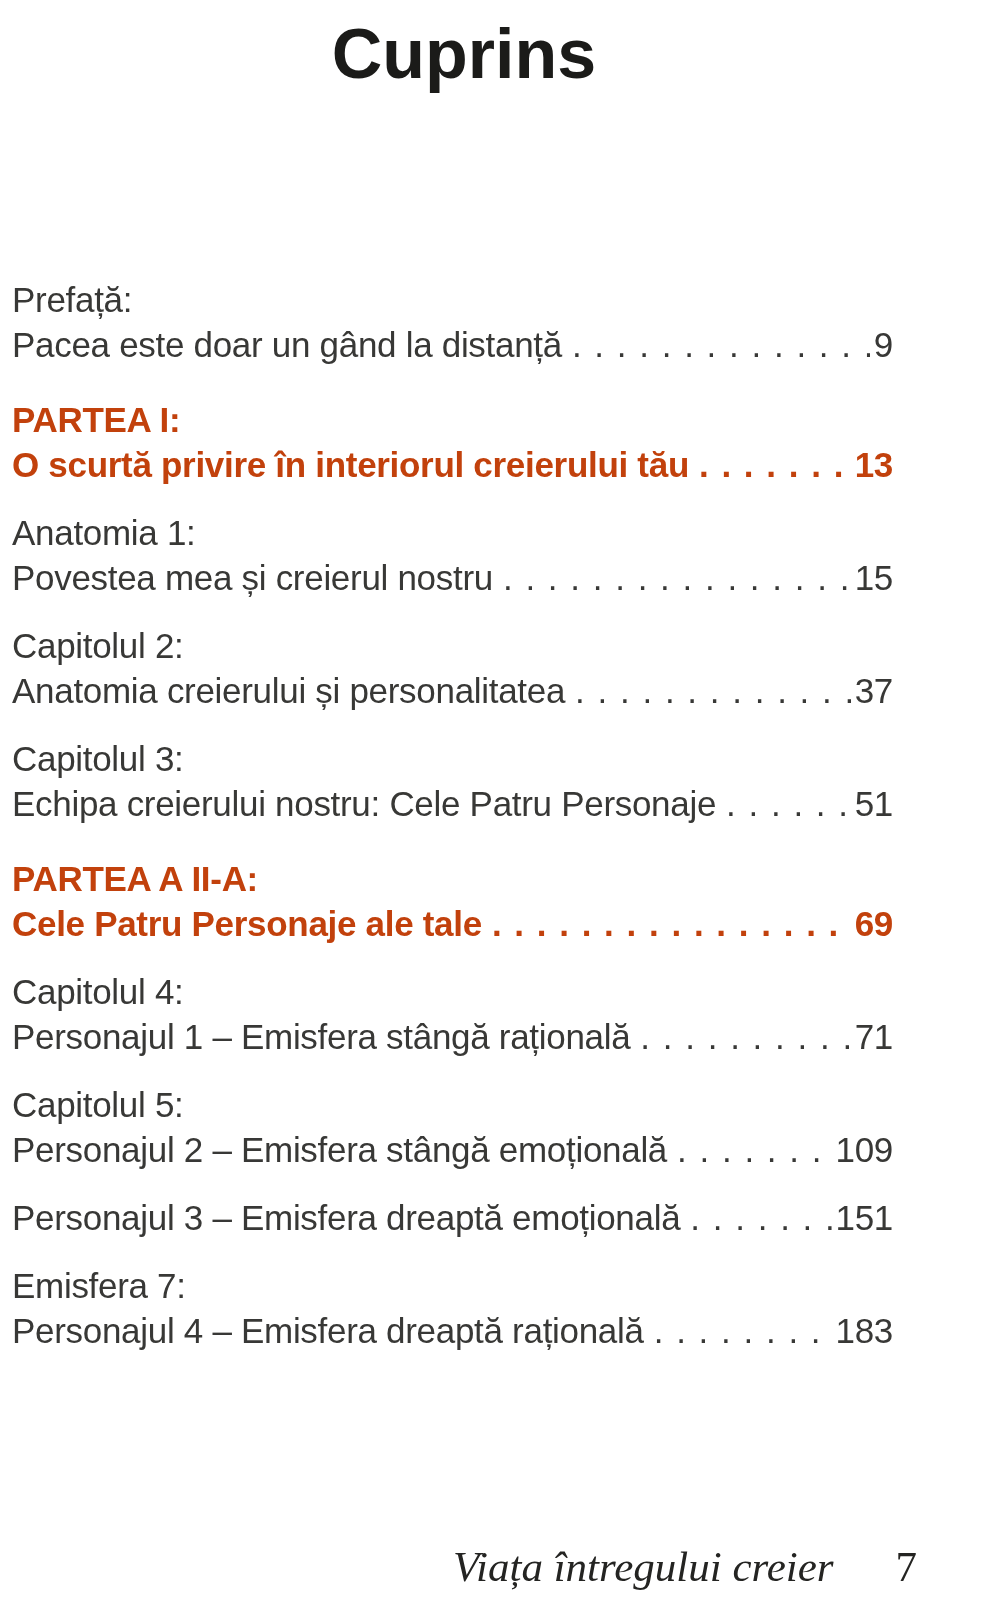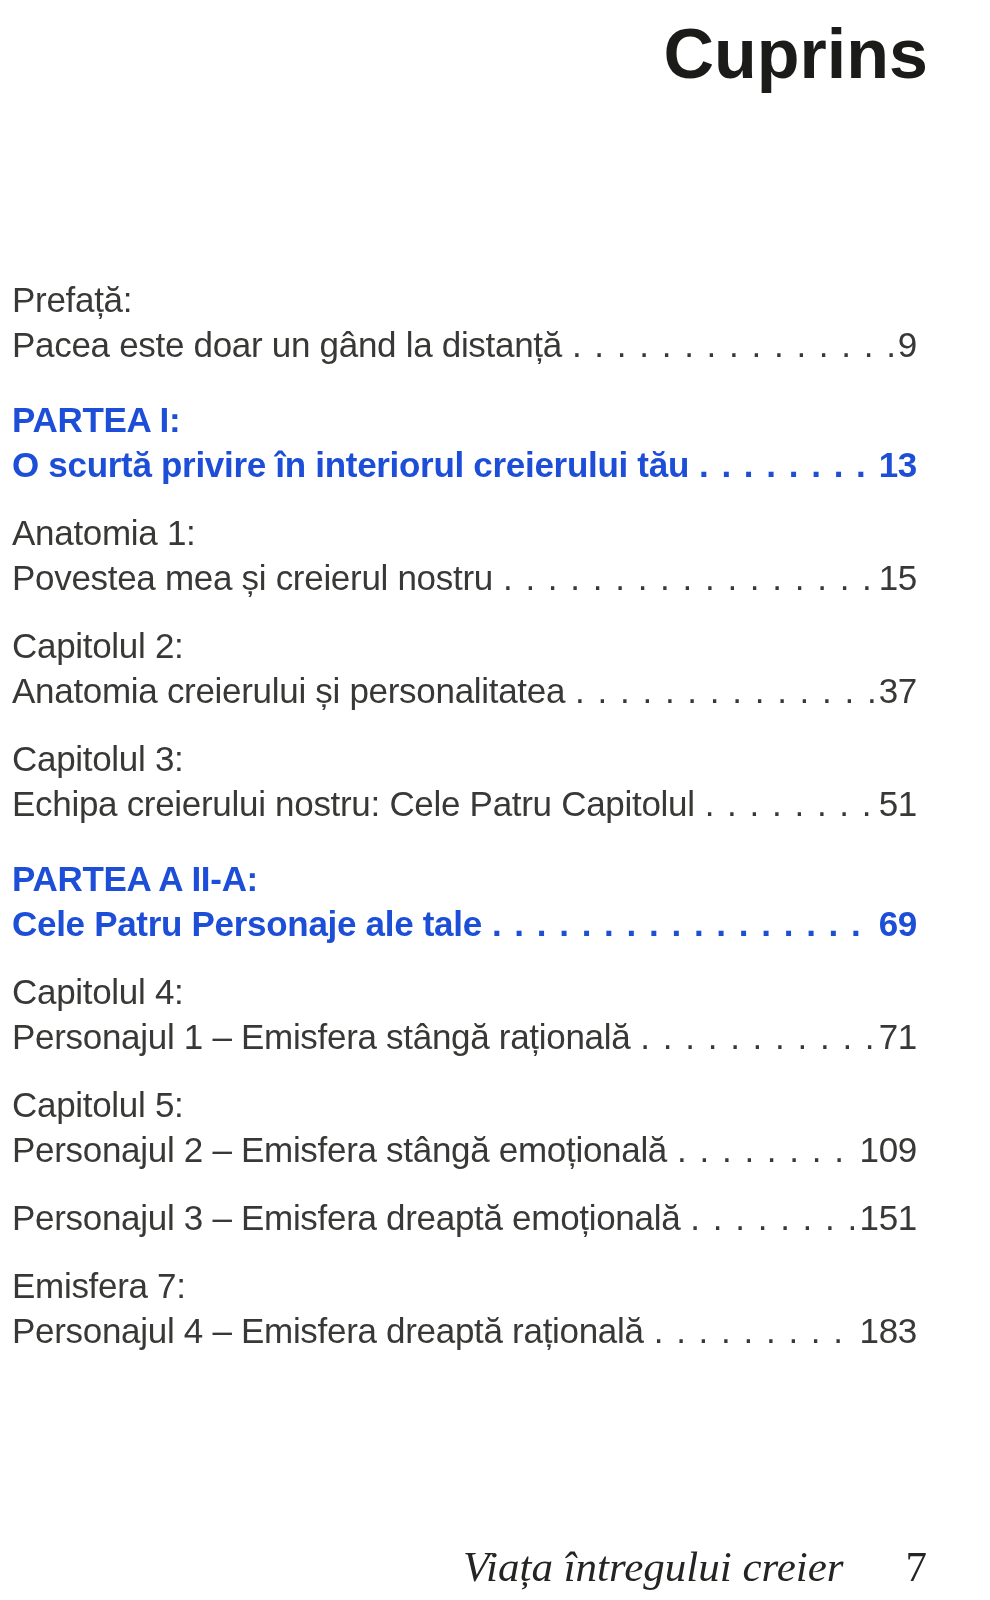--- a/index.html
+++ b/index.html
@@ -14,35 +14,35 @@
     overflow: hidden;
     box-sizing: border-box;
   }
   .title {
     margin: 0;
     padding-top: 14px;
     padding-right: 62px;
     font-size: 70px;
     line-height: 80px;
     font-weight: 700;
-    text-align: right;
+    text-align: center;
     color: #1b1b19;
   }
   .toc {
-    margin: 183px 73px 0 12px;
+    margin: 183px 97px 0 12px;
   }
   .entry {
     font-size: 35px;
     line-height: 45px;
     letter-spacing: -0.3px;
     margin-bottom: 23px;
   }
   .entry.section {
     font-weight: 700;
-    color: #1d4ed8;
+    color: #c2410c;
     margin-top: 30px;
   }
   .row {
     display: flex;
     align-items: center;
   }
   .row .t {
     white-space: nowrap;
     flex: 0 0 auto;
   }
@@ -53,21 +53,21 @@
     white-space: nowrap;
     letter-spacing: 1.5px;
     margin: 0 4px 0 10px;
   }
   .num {
     flex: 0 0 auto;
   }
   .footer {
     position: absolute;
     top: 1542px;
-    right: 63px;
+    right: 73px;
     display: flex;
     align-items: baseline;
     font-family: "Liberation Serif", serif;
     font-size: 43px;
     line-height: 50px;
     color: #242422;
   }
   .footer .book { font-style: italic; }
   .footer .pagenum { margin-left: 62px; font-style: normal; }
 </style>
@@ -111,21 +111,21 @@
     <div class="row">
       <span class="t">Anatomia creierului și personalitatea</span>
       <span class="dots">. . . . . . . . . . . . . . . . . . . . . . . . . . . . . . . . . . . . . . . . . . . . . . . . . . . . . . . . . . . . </span>
       <span class="num">37</span>
     </div>
   </div>
 
   <div class="entry">
     <div class="label">Capitolul 3:</div>
     <div class="row">
-      <span class="t">Echipa creierului nostru: Cele Patru Capitolul</span>
+      <span class="t">Echipa creierului nostru: Cele Patru Personaje</span>
       <span class="dots">. . . . . . . . . . . . . . . . . . . . . . . . . . . . . . . . . . . . . . . . . . . . . . . . . . . . . . . . . . . . </span>
       <span class="num">51</span>
     </div>
   </div>
 
   <div class="entry section">
     <div class="label">PARTEA A II-A:</div>
     <div class="row">
       <span class="t">Cele Patru Personaje ale tale</span>
       <span class="dots">. . . . . . . . . . . . . . . . . . . . . . . . . . . . . . . . . . . . . . . . . . . . . . . . . . . . . . . . . . . . </span>

